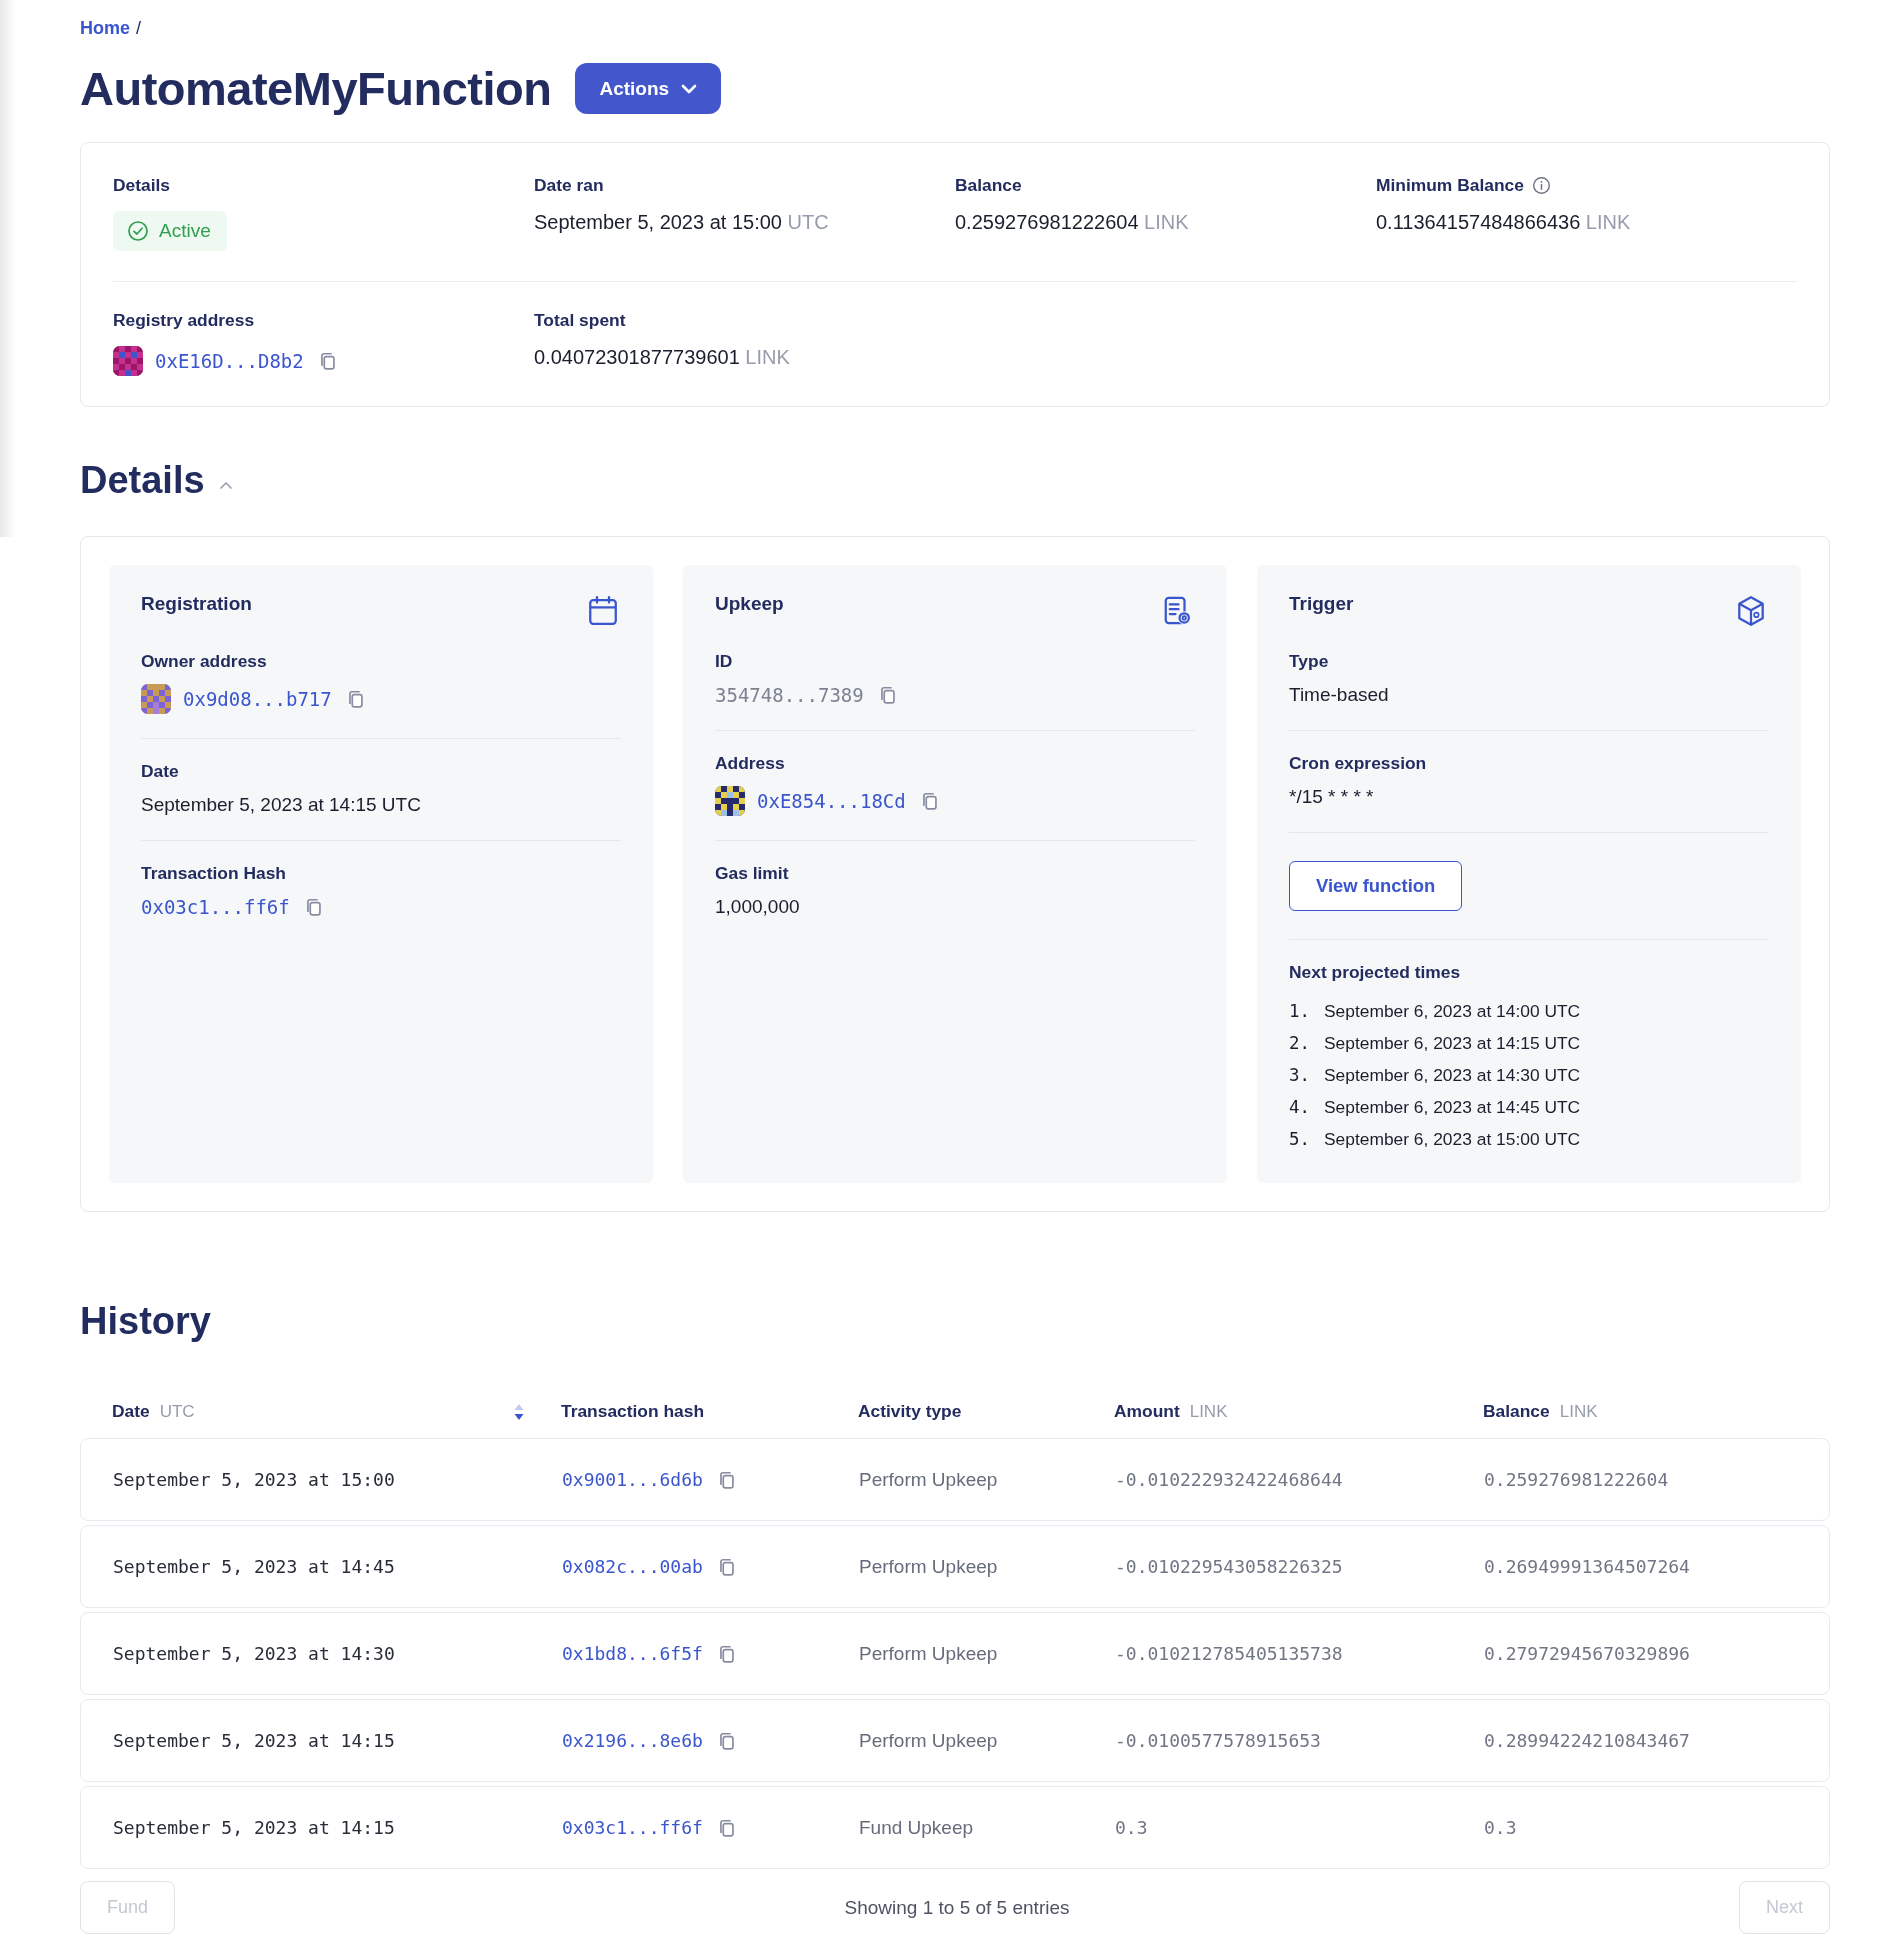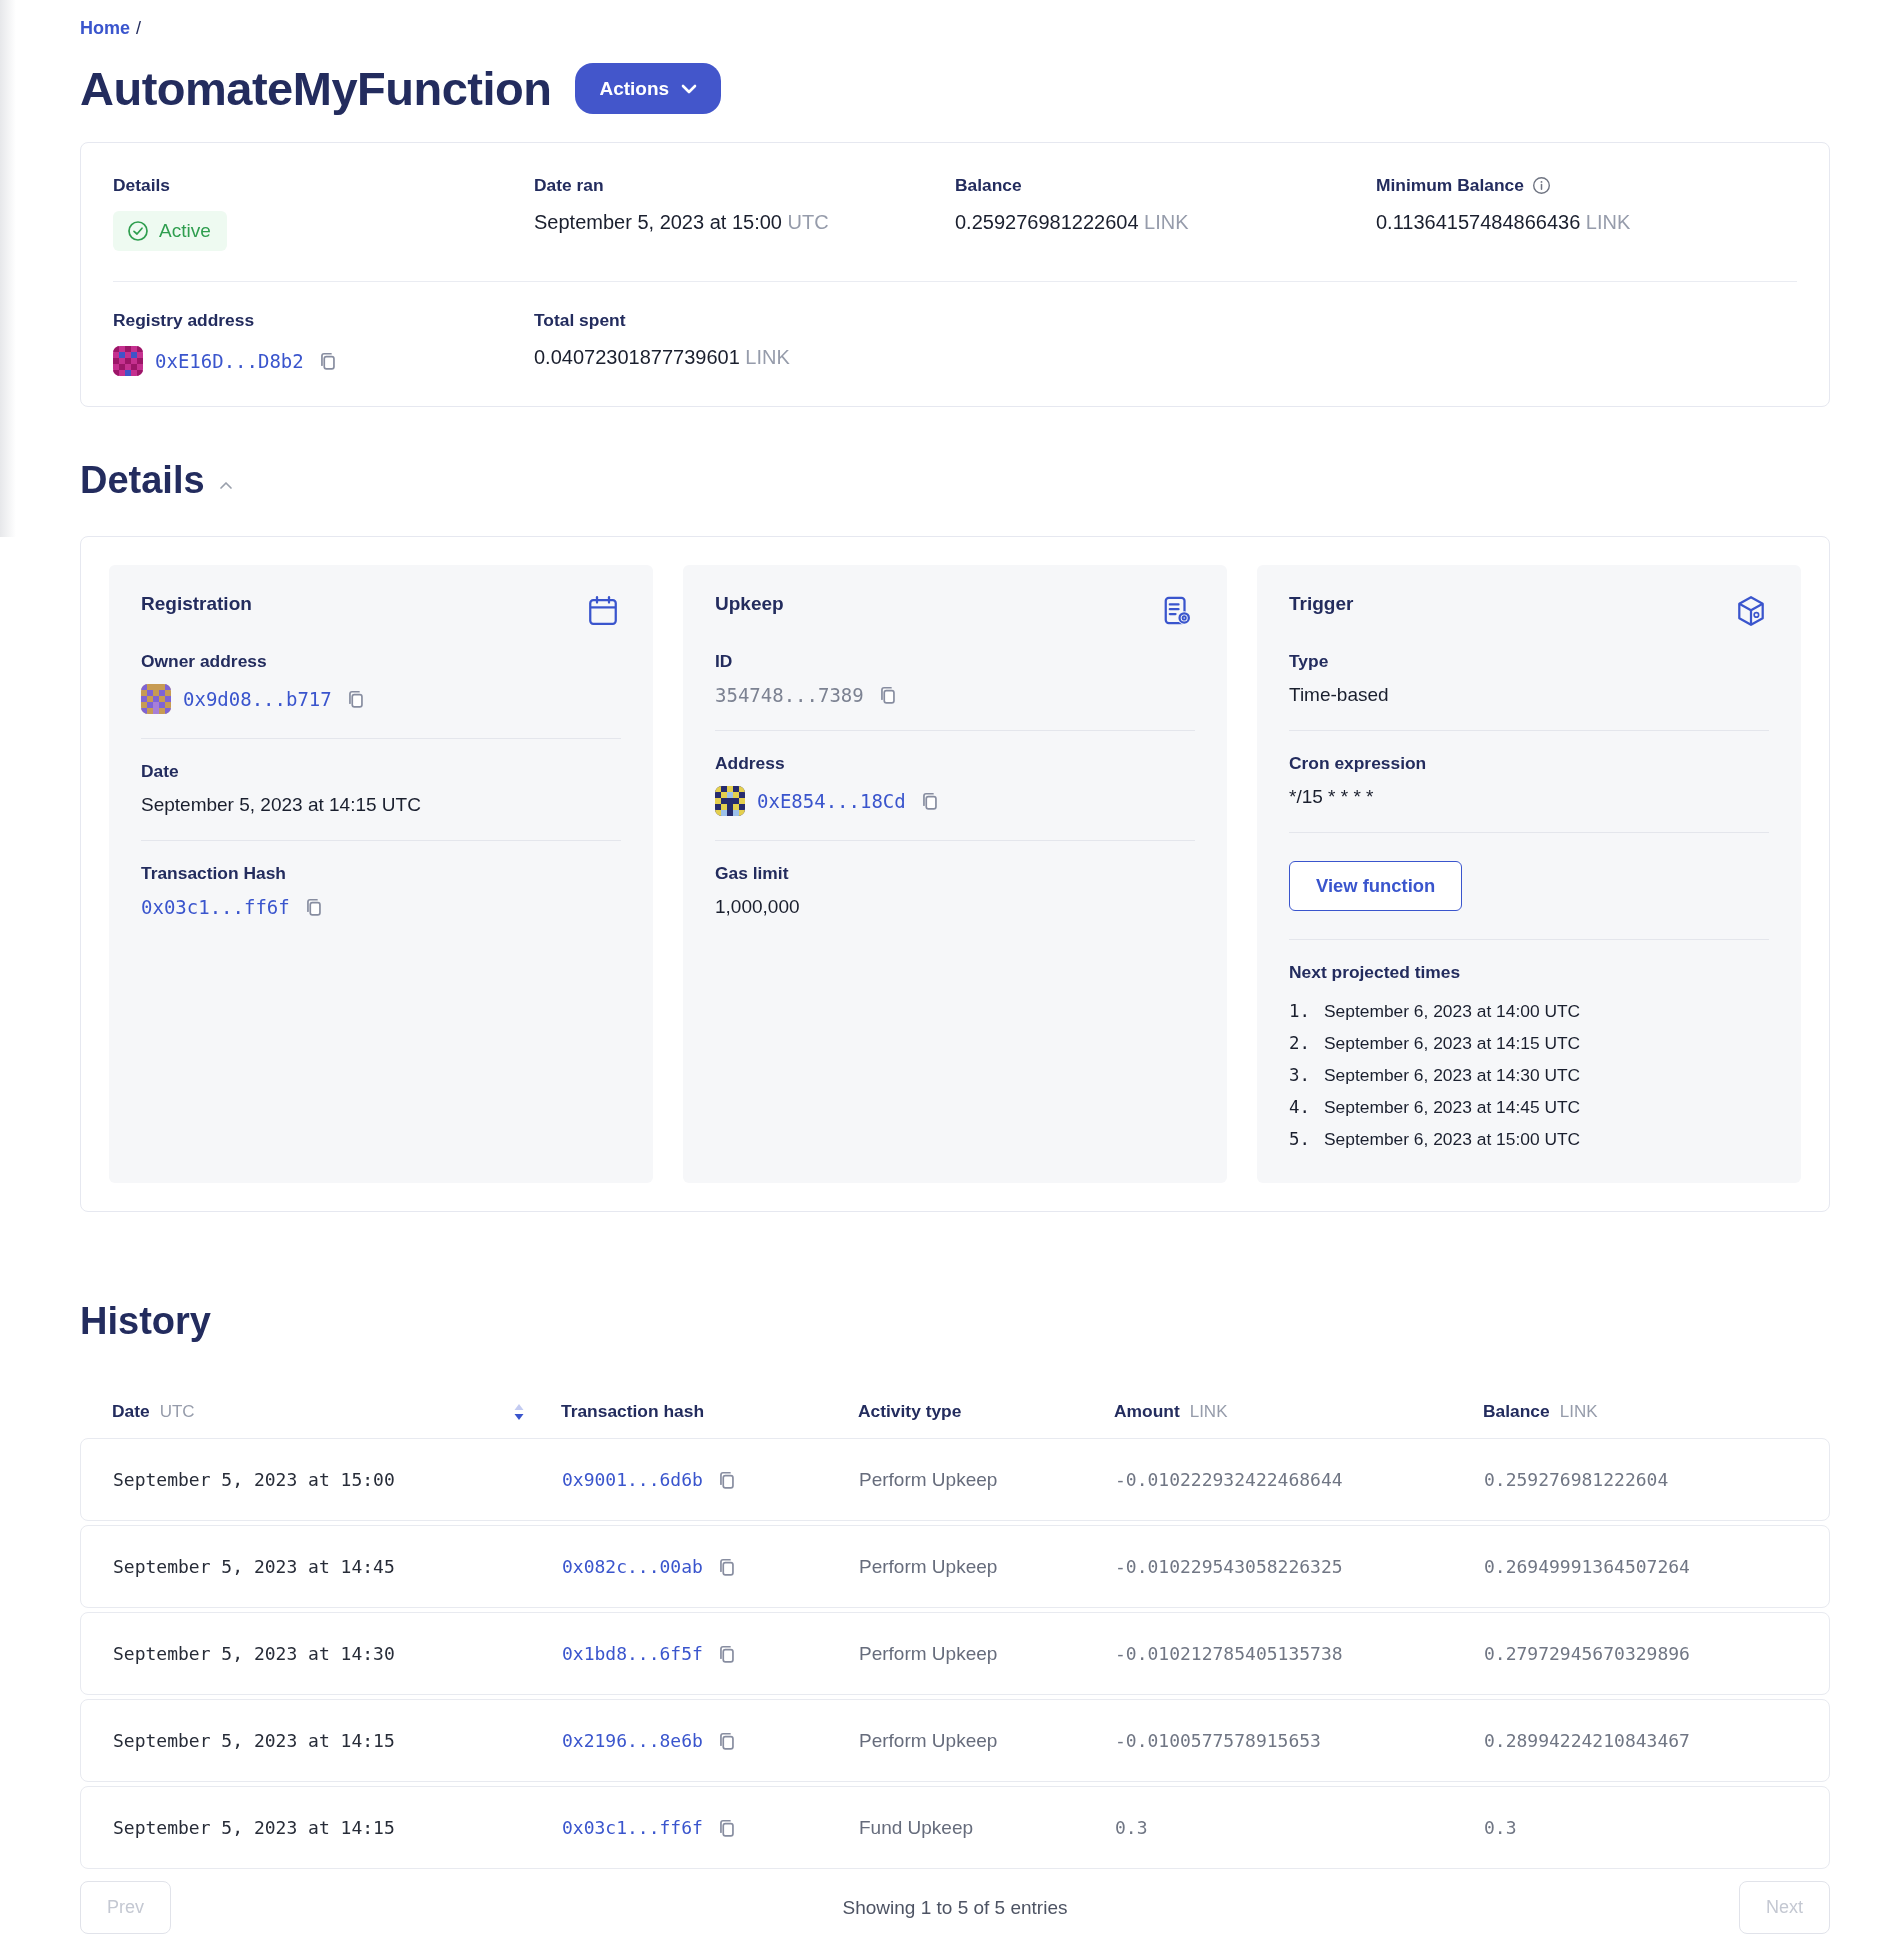--- a/index.html
+++ b/index.html
@@ -6,21 +6,21 @@
   html,body { width:1894px; height:1954px; background:#ffffff; font-family:"Liberation Sans", sans-serif; color:#1a1f2e; overflow:hidden; }
   .edge-strip { position:absolute; left:0; top:0; width:16px; height:537px; background:linear-gradient(to right, rgba(120,126,140,0.18), rgba(120,126,140,0)); pointer-events:none; }
   .page { position:relative; padding:18px 64px 0 80px; }
 
   
   .breadcrumb { font-size:18px; font-weight:700; }
   .breadcrumb .home { color:#3a55cd; cursor:pointer; }
   .breadcrumb .sep { color:#232c5e; font-weight:400; margin-left:6px; }
   .header-row { display:flex; justify-content:flex-start; align-items:center; margin-top:22px;gap:24px; }
   h1.page-title { font-size:47px; font-weight:700; color:#232c5e; letter-spacing:-0.5px; }
-  .actions-btn { display:inline-flex; align-items:center; gap:12px; background:#4356cb; color:#fff; border:none; border-radius:18px; font-family:"Liberation Sans",sans-serif; font-size:19px; font-weight:700; padding:0 24px; height:51px; cursor:pointer; }
+  .actions-btn { display:inline-flex; align-items:center; gap:12px; background:#4356cb; color:#fff; border:none; border-radius:12px; font-family:"Liberation Sans",sans-serif; font-size:19px; font-weight:700; padding:0 24px; height:51px; cursor:pointer; }
 
   
   .overview-card { margin-top:26px; border:1px solid #e6e8f0; border-radius:8px; padding:32px 32px 30px; background:#fff; }
   .ov-grid { display:grid; grid-template-columns:repeat(4,1fr); }
   .field-label { font-size:17.4px; font-weight:700; color:#232c5e; margin-bottom:15px; display:flex; align-items:center; gap:8px; }
   .field-value { font-size:20px; color:#1a1f2e; }
   .suffix { color:#969cab; }
   .badge-active { display:inline-flex; align-items:center; gap:10px; background:#eefaf1; border-radius:6px; padding:9px 16px 9px 14px; color:#2f9e4f; font-size:19px; }
   .ov-divider { border:none; border-top:1px solid #eaecf2; margin:30px 0 28px; }
   .addr-row { display:flex; align-items:center; gap:12px; }
@@ -421,19 +421,19 @@
             </svg>
           </button>
         </div>
       <div class="cell-activity">Fund Upkeep</div>
       <div class="cell-num">0.3</div>
       <div class="cell-num">0.3</div>
     </div>
   </div>
 
   <div class="pagination">
-    <button class="pg-btn">Prev</button>
+    <button class="pg-btn">Fund</button>
     <div class="pg-summary">Showing 1 to 5 of 5 entries</div>
     <button class="pg-btn">Next</button>
   </div>
 
 </div>
 
 
 </body></html>

